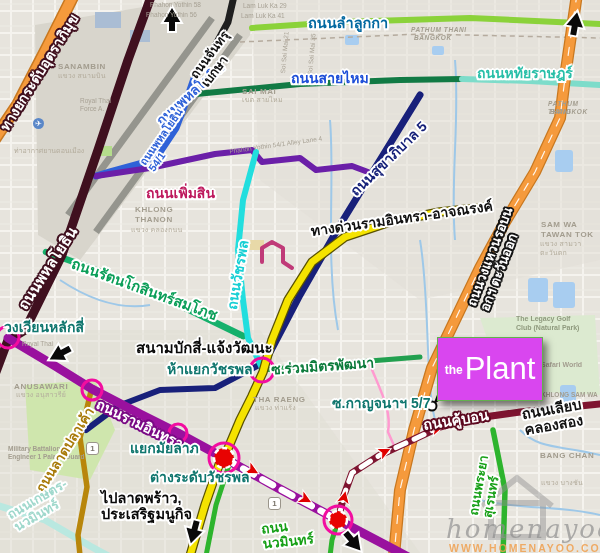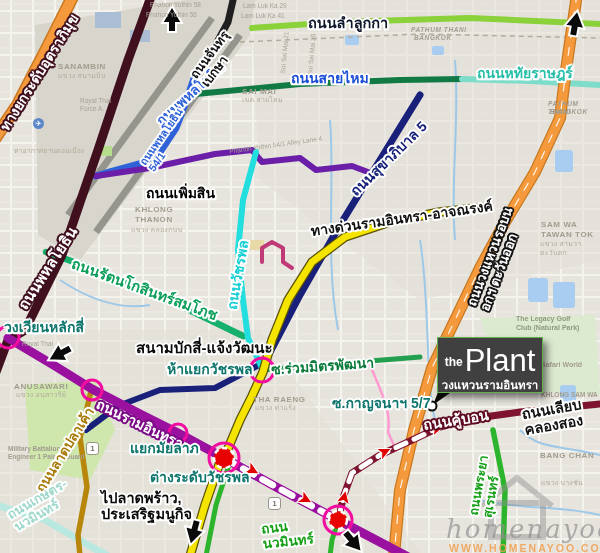--- a/index.html
+++ b/index.html
@@ -18,22 +18,22 @@
   .jn{color:#0f766e;font-size:14px;}
   .area{position:absolute;z-index:3;font-weight:bold;font-size:8px;color:#a39d8f;
         letter-spacing:.6px;white-space:pre-line;line-height:1.25;pointer-events:none;}
   .areath{font-weight:normal;font-size:7px;letter-spacing:.2px;color:#b3ac9c;}
   .minor{position:absolute;z-index:2;font-size:6.5px;color:#a8a295;white-space:pre-line;
          line-height:1.2;pointer-events:none;}
   .shield{position:absolute;z-index:3;width:11px;height:11px;background:#fff;border:1px solid #9a958a;
           border-radius:3px;font-size:8px;font-weight:bold;color:#7a756b;text-align:center;line-height:11px;}
   
   .plant-sign{position:absolute;left:437px;top:337px;width:106px;height:46px;z-index:6;
-      background:#404040;box-shadow:inset 0 0 0 1px #63b14e, 4px 5px 7px rgba(0,0,0,.5);
-      text-align:center;padding-top:10px;}
+      background:#d946ef;box-shadow:inset 0 0 0 1px #63b14e, 4px 5px 7px rgba(0,0,0,.5);
+      text-align:center;padding-top:18px;}
   .plant-brand{color:#fff;line-height:27px;white-space:nowrap;}
   .plant-the{font-size:12px;font-weight:bold;vertical-align:5px;margin-right:2px;}
   .plant-name{font-size:31px;font-weight:normal;letter-spacing:0;}
   .plant-sub{color:#fff;font-size:11.5px;font-weight:bold;margin-top:-3px;}
   
   .wm-script{position:absolute;left:446px;top:514px;z-index:7;font-family:"DejaVu Serif","Liberation Serif",serif;
       font-style:italic;font-size:26px;color:#8f8f8f;opacity:.7;letter-spacing:2px;}
   .wm-url{position:absolute;left:449px;top:542px;z-index:7;font-size:10.5px;font-weight:bold;
       color:#f0a050;opacity:.85;letter-spacing:2px;}
   .plane-icon{position:absolute;left:33px;top:118px;z-index:3;width:11px;height:11px;border-radius:50%;
@@ -168,25 +168,25 @@
 <div class="lbl dir ow" style="left:101px;top:491px;font-size:14.5px">ไปลาดพร้าว,
 ประเสริฐมนูกิจ</div>
 
 <div class="lbl obm" style="left:4px;top:122px;transform:rotate(-58deg);transform-origin:0 50%;font-size:14px">ทางยกระดับอุตราภิมุข</div>
 <div class="lbl obm" style="left:22px;top:300px;transform:rotate(-57deg);transform-origin:0 50%;font-size:15px">ถนนพหลโยธิน</div>
 <div class="lbl ow" style="left:159px;top:116px;transform:rotate(-42deg);transform-origin:0 50%;color:#2f62d8;font-size:13.5px">ถนนพหลโยธิน</div>
 <div class="lbl ow" style="left:147px;top:156px;transform:rotate(-55deg);transform-origin:0 50%;color:#2f62d8;font-size:10.5px">ถนนพหลโยธิน
 54/1</div>
 <div class="lbl ow" style="left:199px;top:68px;transform:rotate(-53deg);transform-origin:0 50%;color:#111;font-size:12.5px">ถนนจันทรุ
 เบกษา</div>
-<div class="lbl ow" style="left:308px;top:16px;color:#0f172a;font-size:14.5px">ถนนลำลูกกา</div>
+<div class="lbl ow" style="left:308px;top:16px;color:#0369a1;font-size:14.5px">ถนนลำลูกกา</div>
 <div class="lbl ow" style="left:291px;top:71px;color:#1d4ed8">ถนนสายไหม</div>
 <div class="lbl ow" style="left:477px;top:66px;color:#28bfa8">ถนนหทัยราษฎร์</div>
 <div class="lbl ow" style="left:353px;top:186px;transform:rotate(-44deg);transform-origin:0 50%;color:#141f78">ถนนสุขาภิบาล 5</div>
-<div class="lbl ow" style="left:146px;top:186px;color:#000000">ถนนเพิ่มสิน</div>
+<div class="lbl ow" style="left:146px;top:186px;color:#be185d">ถนนเพิ่มสิน</div>
 <div class="lbl ow" style="left:311px;top:224px;transform:rotate(-8deg);transform-origin:0 50%;color:#111">ทางด่วนรามอินทรา-อาจณรงค์</div>
 <div class="lbl ow" style="left:232px;top:302px;transform:rotate(-80deg);transform-origin:0 50%;color:#17cfd4">ถนนวัชรพล</div>
 <div class="lbl ow" style="left:72px;top:256px;transform:rotate(20deg);transform-origin:0 50%;color:#0a9e58;font-size:14.5px">ถนนรัตนโกสินทร์สมโภช</div>
 <div class="lbl ow" style="left:271px;top:359px;transform:rotate(-4deg);color:#0a7a3a">ซ.ร่วมมิตรพัฒนา</div>
 <div class="lbl opu" style="left:97px;top:396px;transform:rotate(26deg);transform-origin:0 50%">ถนนรามอินทรา</div>
 <div class="lbl ow" style="left:40px;top:484px;transform:rotate(-58deg);transform-origin:0 50%;color:#a87a08;font-size:13.5px">ถนนลาดปลาเค้า</div>
 <div class="lbl ob" style="left:478px;top:294px;transform:rotate(-69deg);transform-origin:0 50%;font-size:13px">ถนนวงแหวนรอบนอกฯ ตะวันออก</div>
 <div class="lbl obr" style="left:423px;top:413px;transform:rotate(-9deg);font-size:14.5px">ถนนคู้บอน</div>
 <div class="lbl ow" style="left:523px;top:402px;transform:rotate(-10deg);color:#111;font-size:14.5px">ถนนเลียบ
 คลองสอง</div>
@@ -198,21 +198,20 @@
 นวมินทร์</div>
 <div class="lbl jn ow" style="left:332px;top:396px">ซ.กาญจนาฯ 5/7</div>
 
 <div class="lbl jn ow" style="left:4px;top:320px">วงเวียนหลักสี่</div>
 <div class="lbl jn ow" style="left:167px;top:362px">ห้าแยกวัชรพล</div>
 <div class="lbl jn ow" style="left:130px;top:441px">แยกมัยลาภ</div>
 <div class="lbl jn ow" style="left:150px;top:470px">ต่างระดับวัชรพล</div>
 
 <div class="plant-sign">
   <div class="plant-brand"><span class="plant-the">the</span><span class="plant-name">Plant</span></div>
-  <div class="plant-sub">วงแหวนรามอินทรา</div>
 </div>
 
 <div class="area" style="left:58px;top:62px">SANAMBIN</div>
 <div class="area areath" style="left:58px;top:72px">แขวง สนามบิน</div>
 <div class="area areath" style="left:14px;top:147px;letter-spacing:0">ท่าอากาศยานดอนเมือง</div>
 <div class="plane-icon">✈</div>
 <div class="area" style="left:242px;top:87px">SAI MAI</div>
 <div class="area areath" style="left:242px;top:96px">เขต สายไหม</div>
 <div class="area" style="left:135px;top:205px">KHLONG
 THANON</div>

